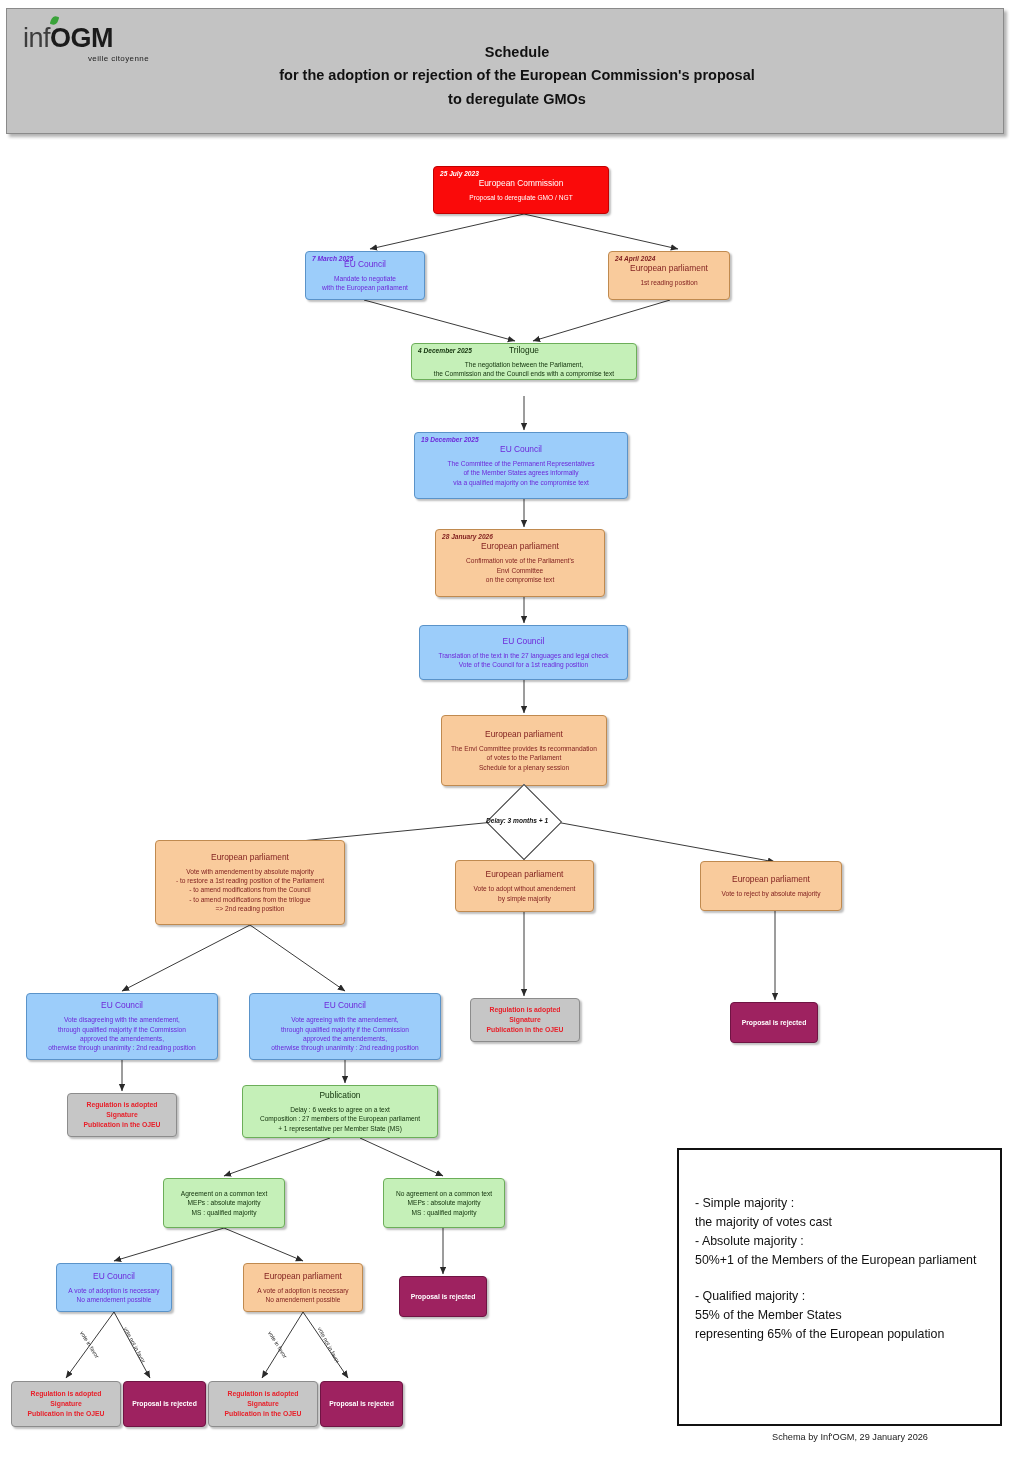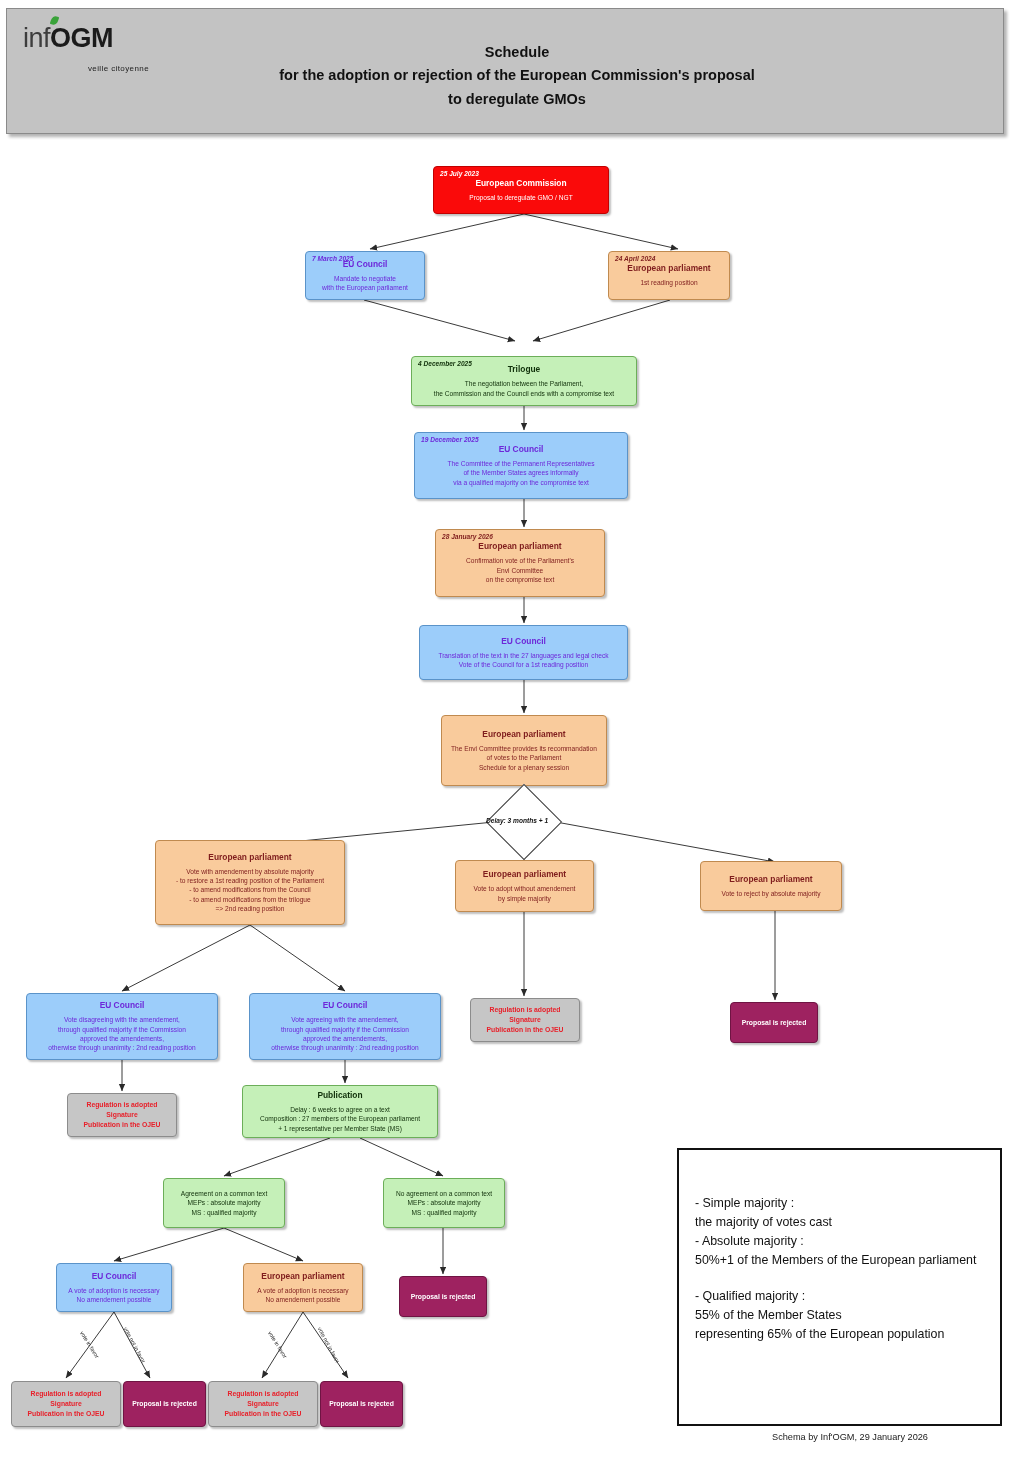--- a/index.html
+++ b/index.html
@@ -33,21 +33,21 @@
   }
   .logo-inf{font-weight:400;color:#3d3d3d;}
   .logo-leaf{
     display:inline-block;width:7px;height:9px;background:#3aa33a;
     border-radius:60% 10% 60% 10%;
     transform:translate(1px,-9px) rotate(18deg);
     position:absolute;
   }
   .logo-sub{
     font-size:8px;color:#222;letter-spacing:.4px;
-    text-align:right;width:126px;margin-top:12px;
+    text-align:right;width:126px;margin-top:2px;
   }
 
   
   #wires{position:absolute;left:0;top:0;width:1024px;height:1465px;pointer-events:none;}
 
   
   .node{
     position:absolute;
     box-sizing:border-box;
     border:1px solid #6b6b6b;
@@ -56,21 +56,21 @@
     padding:4px 6px;
     display:flex;flex-direction:column;justify-content:center;align-items:center;
     text-align:center;
     overflow:hidden;
   }
   .node .date{
     position:absolute;left:6px;top:3px;
     font-size:6.6px;font-style:italic;font-weight:bold;
     text-align:left;
   }
-  .node .title{font-size:8.4px;font-weight:bold;margin-bottom:5px;}
+  .node .title{font-size:8.4px;font-weight:normal;margin-bottom:5px;}
   .node .body{font-size:6.6px;line-height:1.42;}
   .node .body .ln{display:block;}
 
   
   .c-red   {background:#fa0a0a;border-color:#c20000;color:#ffffff;}
   .c-blue  {background:#9ccdfa;border-color:#5a93c9;color:#6d28d9;}
   .c-orange{background:#f9cb9c;border-color:#c08a4f;color:#7f1d1d;}
   .c-green {background:#c5f0b8;border-color:#6cae59;color:#10300a;}
   .c-grey  {background:#c6c6c6;border-color:#8c8c8c;color:#e8202a;}
   .c-purple{background:#9e2260;border-color:#6f1443;color:#ffffff;}
@@ -211,21 +211,21 @@
   </div>
 
   <div class="node c-orange" style="left:608px;top:251px;width:122px;height:49px;">
     <span class="date">24 April 2024</span>
     <span class="title">European parliament</span>
     <span class="body">
         <span class="ln">1st reading position</span>
       </span>
   </div>
 
-  <div class="node c-green" style="left:411px;top:356px;width:226px;height:50px;">
+  <div class="node c-green" style="left:411px;top:343px;width:226px;height:37px;">
     <span class="date">4 December 2025</span>
     <span class="title">Trilogue</span>
     <span class="body">
       <span class="ln">The negotiation between the Parliament,</span>
       <span class="ln">the Commission and the Council ends with a compromise text</span>
     </span>
   </div>
 
   <div class="node c-blue" style="left:414px;top:432px;width:214px;height:67px;">
     <span class="date">19 December 2025</span>

